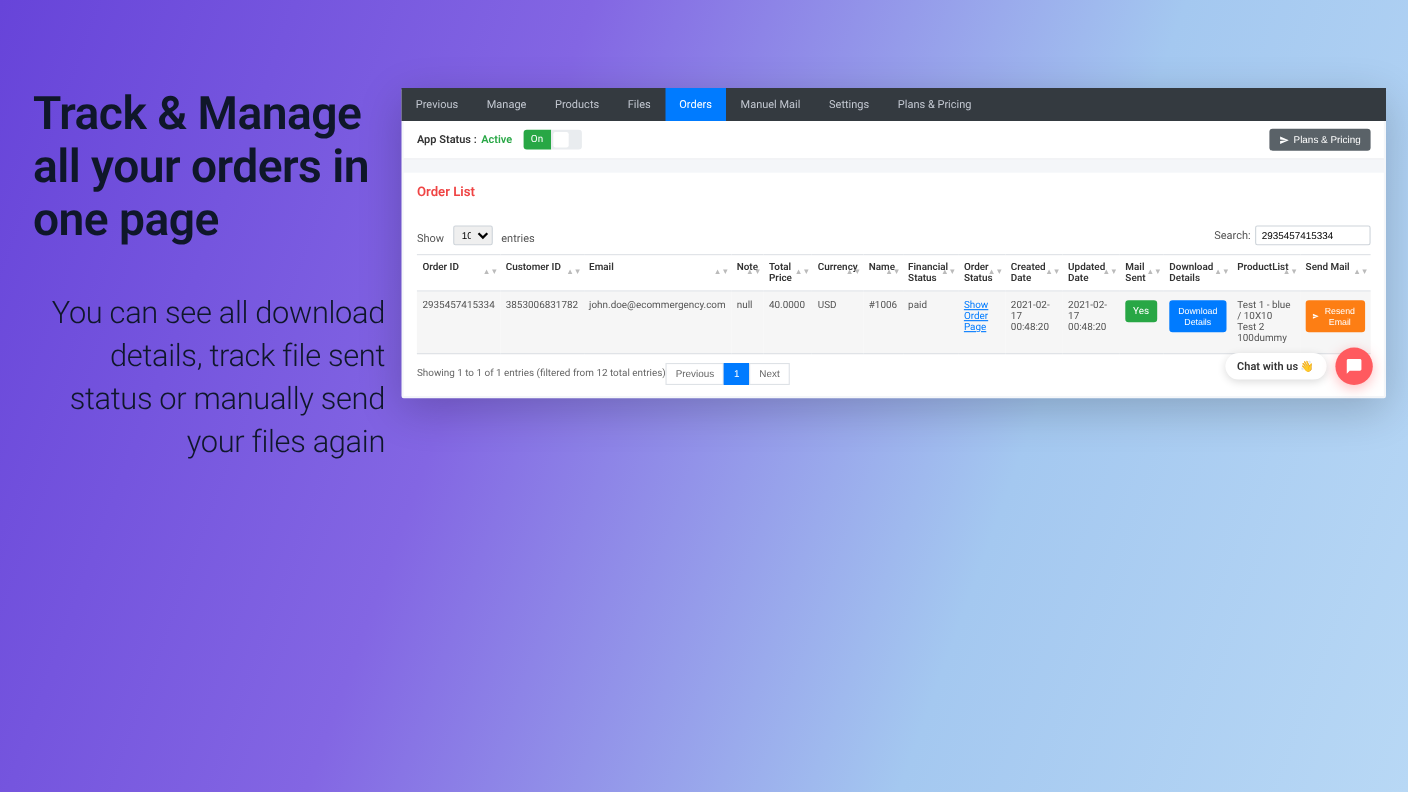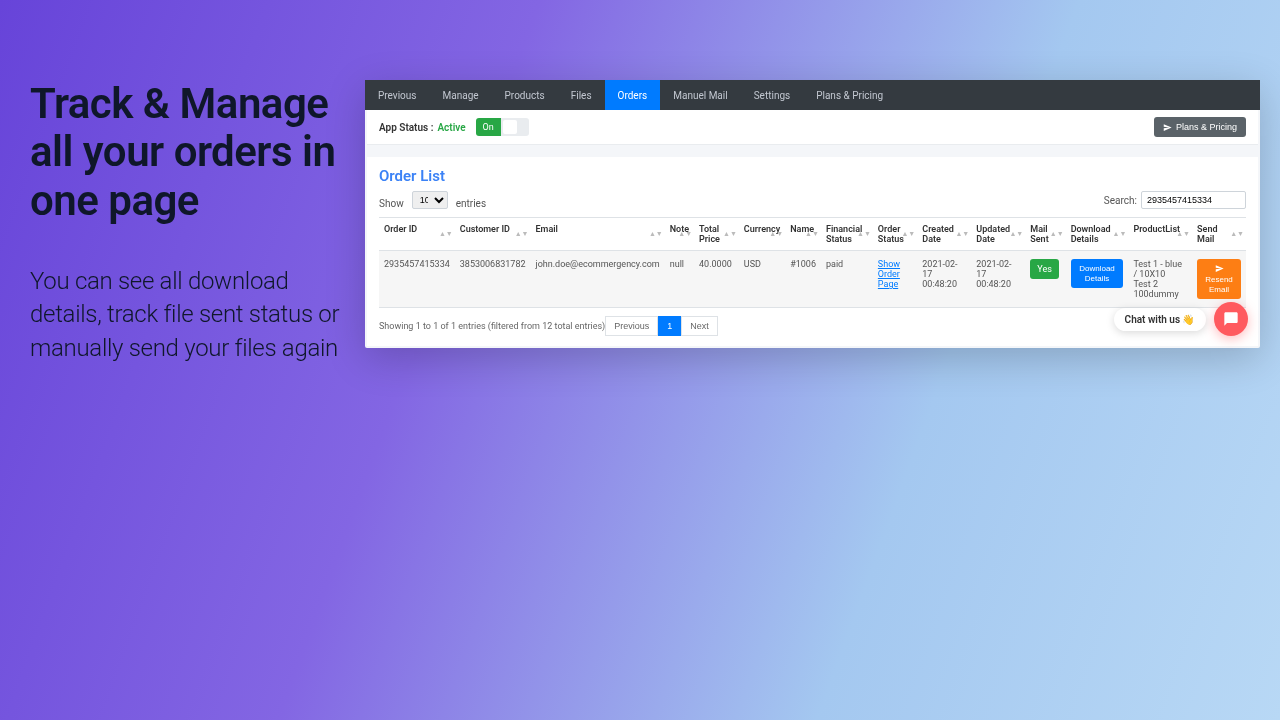--- a/index.html
+++ b/index.html
@@ -19,24 +19,25 @@
   color: #0f172a;
 }
 .marketing-title {
   font-size: 42px;
   font-weight: 600;
   line-height: 1.15;
   letter-spacing: -0.5px;
   margin-bottom: 40px;
 }
 .marketing-sub {
-  font-size: 24px;
+  font-size: 28px;
   font-weight: 300;
   line-height: 1.4;
   letter-spacing: -0.3px;
+  text-align: right;
 }
 .app-window {
   position: absolute;
   left: 365px;
   top: 80px;
   width: 895px;
   background: #f4f6f9;
   box-shadow: 0 10px 40px rgba(0,0,0,0.2);
   border-radius: 2px;
   font-size: 10px;
@@ -106,24 +107,24 @@
   display: flex;
   align-items: center;
   gap: 4px;
 }
 .content-card {
   background: #fff;
   margin: 12px 2px 2px;
   padding: 10px 12px;
 }
 .card-title {
-  font-size: 15px;
+  font-size: 12px;
   font-weight: 600;
-  color: #3b82f6;
-  margin-bottom: 6px;
+  color: #ef4444;
+  margin-bottom: 24px;
 }
 .table-controls {
   display: flex;
   justify-content: space-between;
   align-items: center;
   font-size: 10px;
   color: #555;
   margin-bottom: 8px;
 }
 .show-entries { display: flex; align-items: flex-end; gap: 8px; }
@@ -199,21 +200,21 @@
   background: #fd7e14;
   color: #fff;
   padding: 5px 6px;
   border-radius: 3px;
   font-size: 8px;
   border: none;
   cursor: pointer;
   text-align: center;
   line-height: 1.2;
   display: flex;
-  flex-direction: column;
+  flex-direction: row;
   align-items: center;
   gap: 2px;
 }
 .table-footer {
   display: flex;
   align-items: center;
   margin-top: 8px;
   font-size: 9px;
   color: #666;
 }

